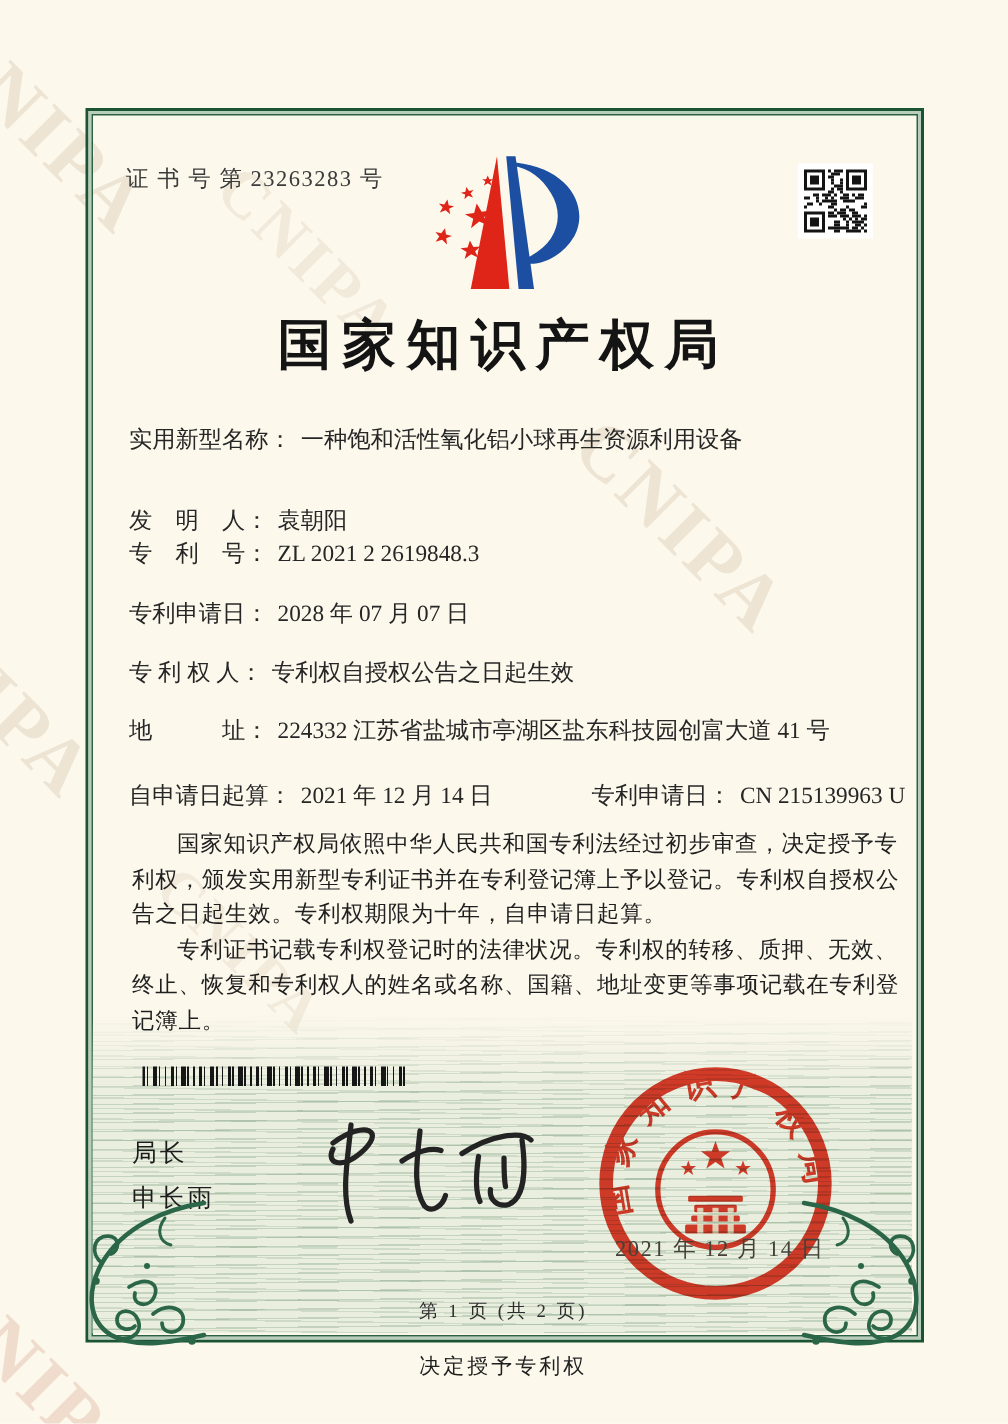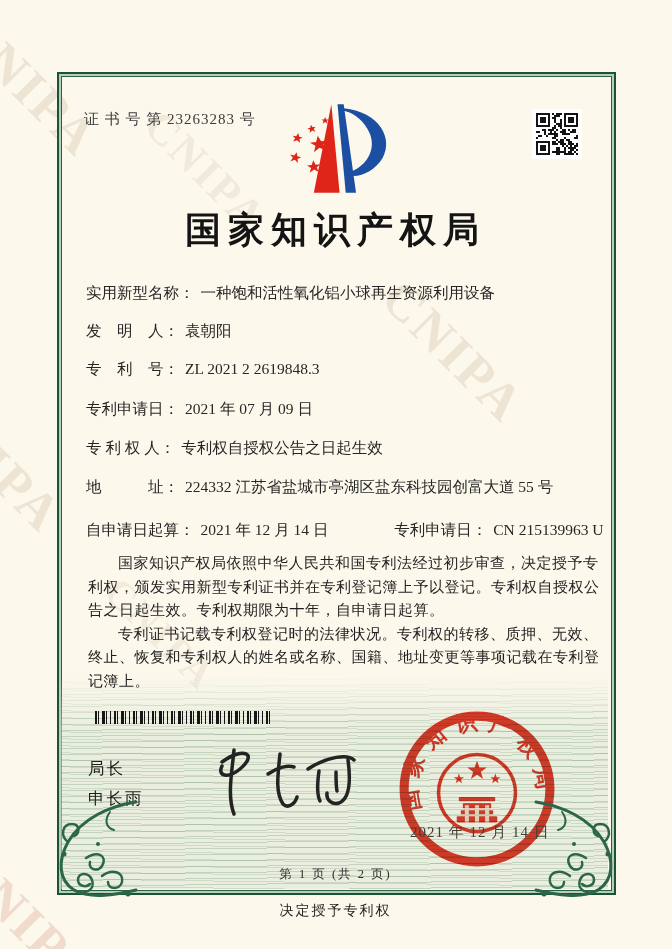--- a/index.html
+++ b/index.html
@@ -224,34 +224,34 @@
     <span class="cell" style="left: 34px; top: 40px;"></span>
     <span class="cell" style="left: 36px; top: 40px;"></span>
     <span class="cell" style="left: 40px; top: 40px;"></span>
   </div>
 
 <div class="abs title">国家知识产权局</div>
 
 <div class="row" style="top:283px">
   <span>实用新型名称：</span><span class="fvalue">一种饱和活性氧化铝小球再生资源利用设备</span>
 </div>
-<div class="row" style="top:321px">
+<div class="row" style="top:337px">
   <span>发　明　人：</span><span class="fvalue">袁朝阳</span>
 </div>
 <div class="row" style="top:359px">
   <span>专　利　号：</span><span class="fvalue">ZL 2021 2 2619848.3</span>
 </div>
 <div class="row" style="top:399px">
-  <span>专利申请日：</span><span class="fvalue">2021 年 07 月 09 日</span>
+  <span>专利申请日：</span><span class="fvalue">2028 年 07 月 07 日</span>
 </div>
 <div class="row" style="top:438px">
   <span>专 利 权 人：</span><span class="fvalue">专利权自授权公告之日起生效</span>
 </div>
 <div class="row" style="top:477px">
-  <span>地　　　址：</span><span class="fvalue">224332 江苏省盐城市亭湖区盐东科技园创富大道 55 号</span>
+  <span>地　　　址：</span><span class="fvalue">224332 江苏省盐城市亭湖区盐东科技园创富大道 41 号</span>
 </div>
 <div class="row" style="top:520px">
   <span>自申请日起算：</span><span class="fvalue">2021 年 12 月 14 日</span>
   <span class="grant2">专利申请日：</span><span class="fvalue">CN 215139963 U</span>
 </div>
 
 <div class="abs paras">
   <p>国家知识产权局依照中华人民共和国专利法经过初步审查，决定授予专利权，颁发实用新型专利证书并在专利登记簿上予以登记。专利权自授权公告之日起生效。专利权期限为十年，自申请日起算。</p>
   <p>专利证书记载专利权登记时的法律状况。专利权的转移、质押、无效、终止、恢复和专利权人的姓名或名称、国籍、地址变更等事项记载在专利登记簿上。</p>
 </div>

